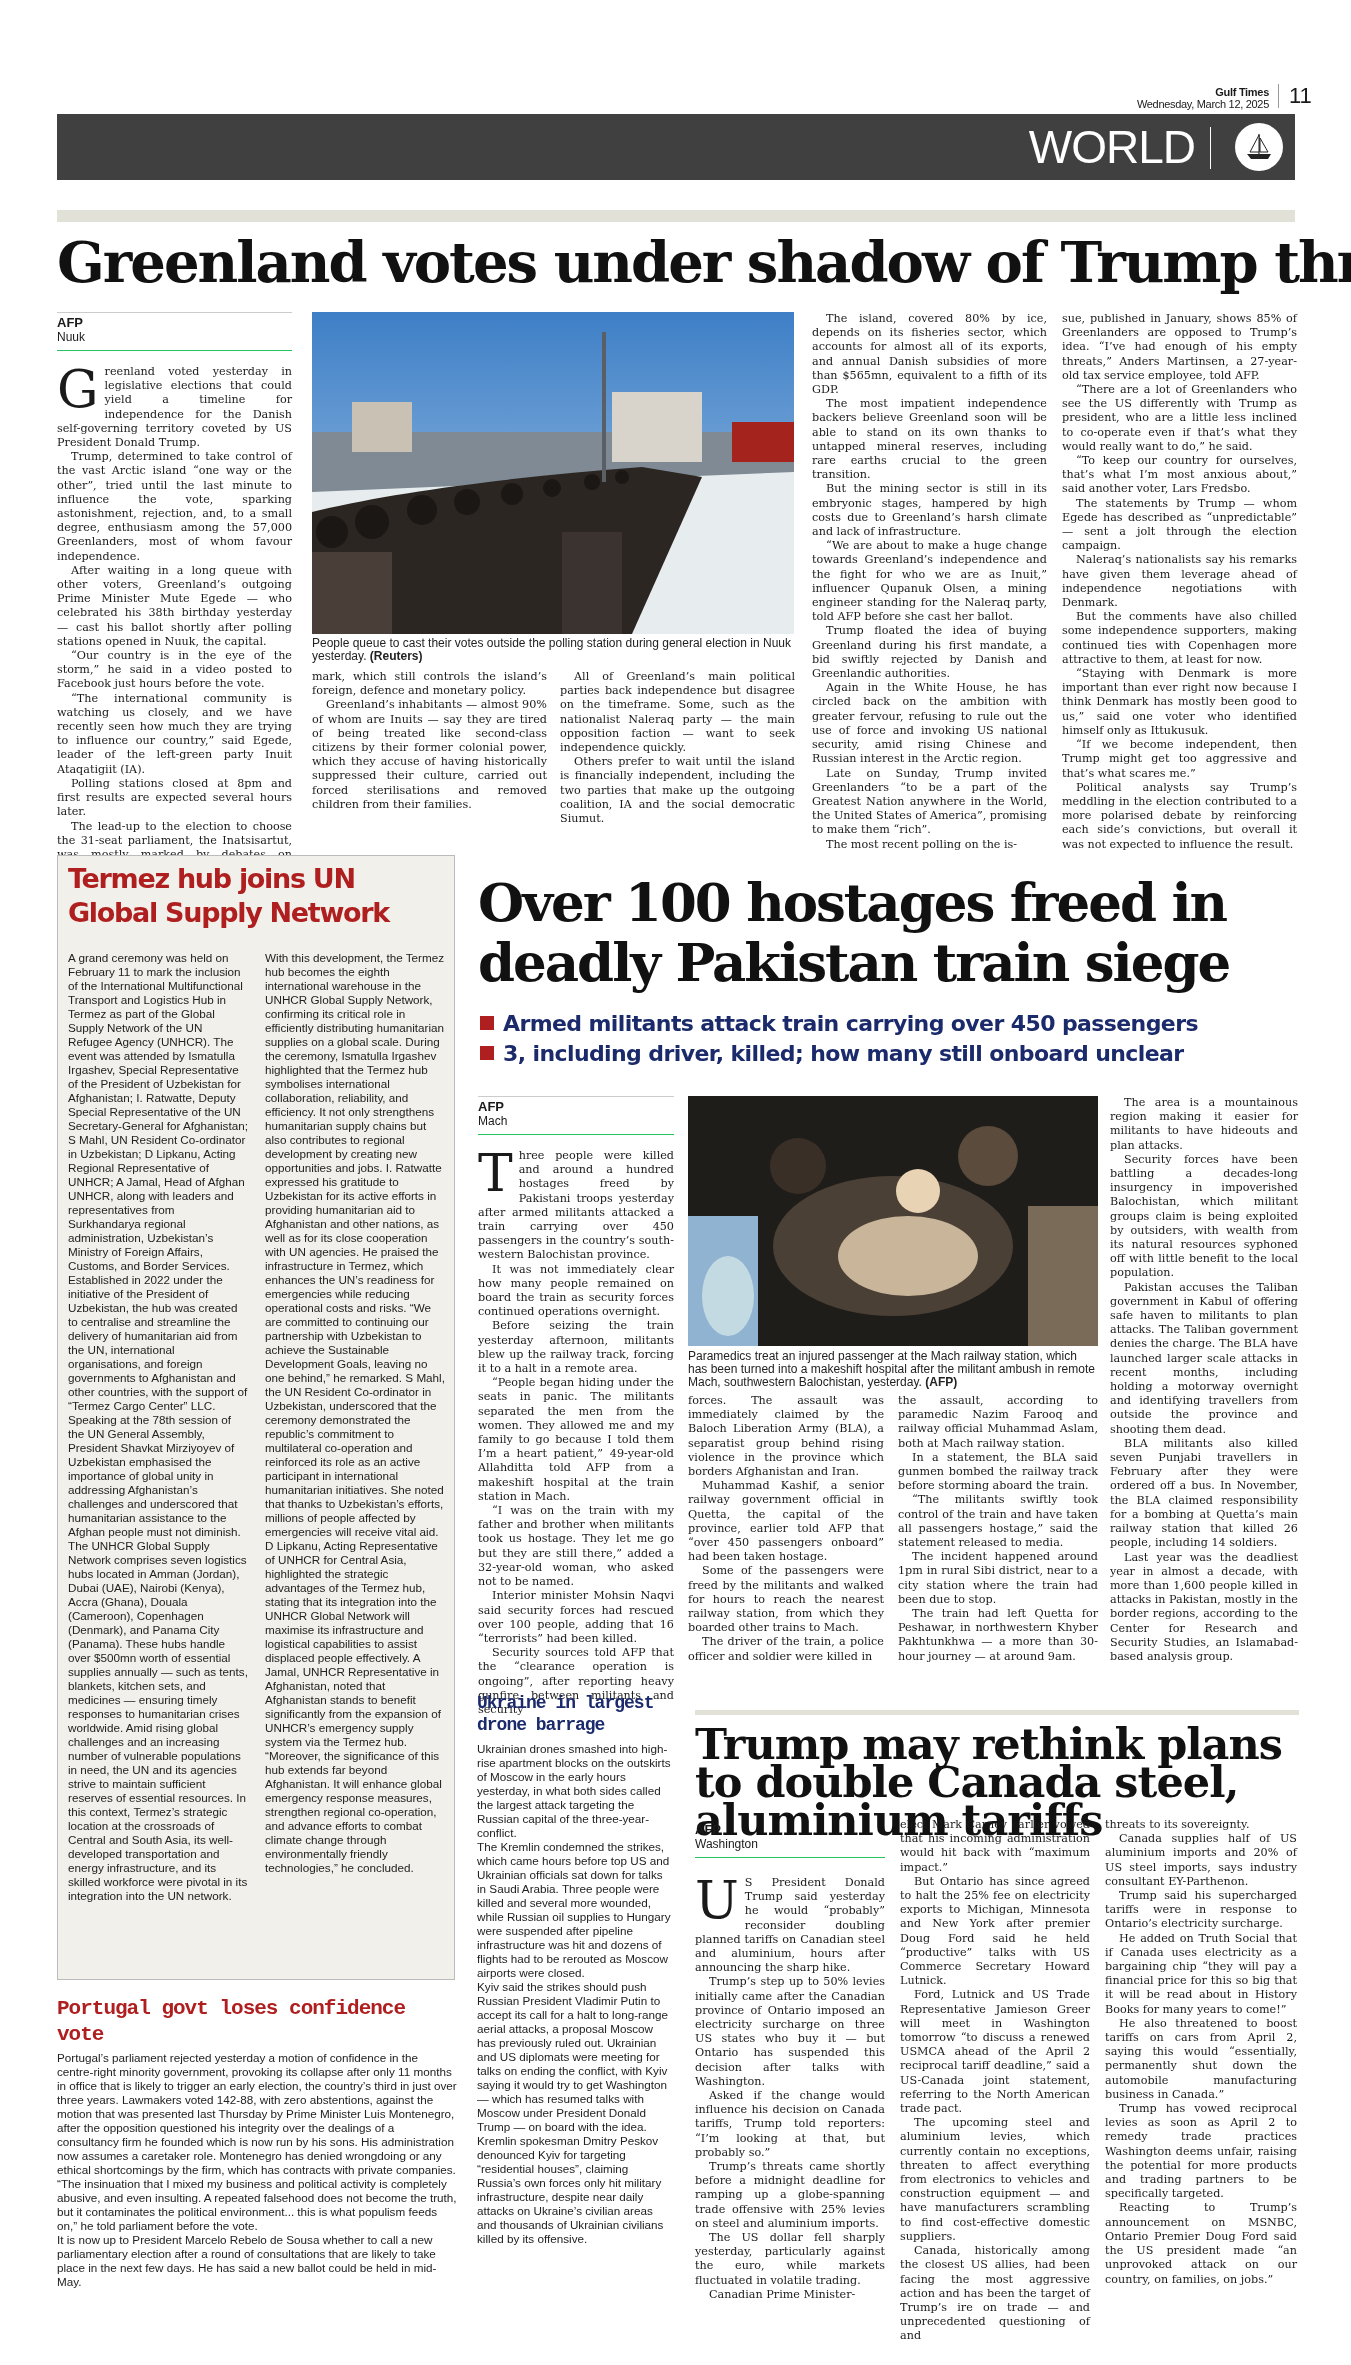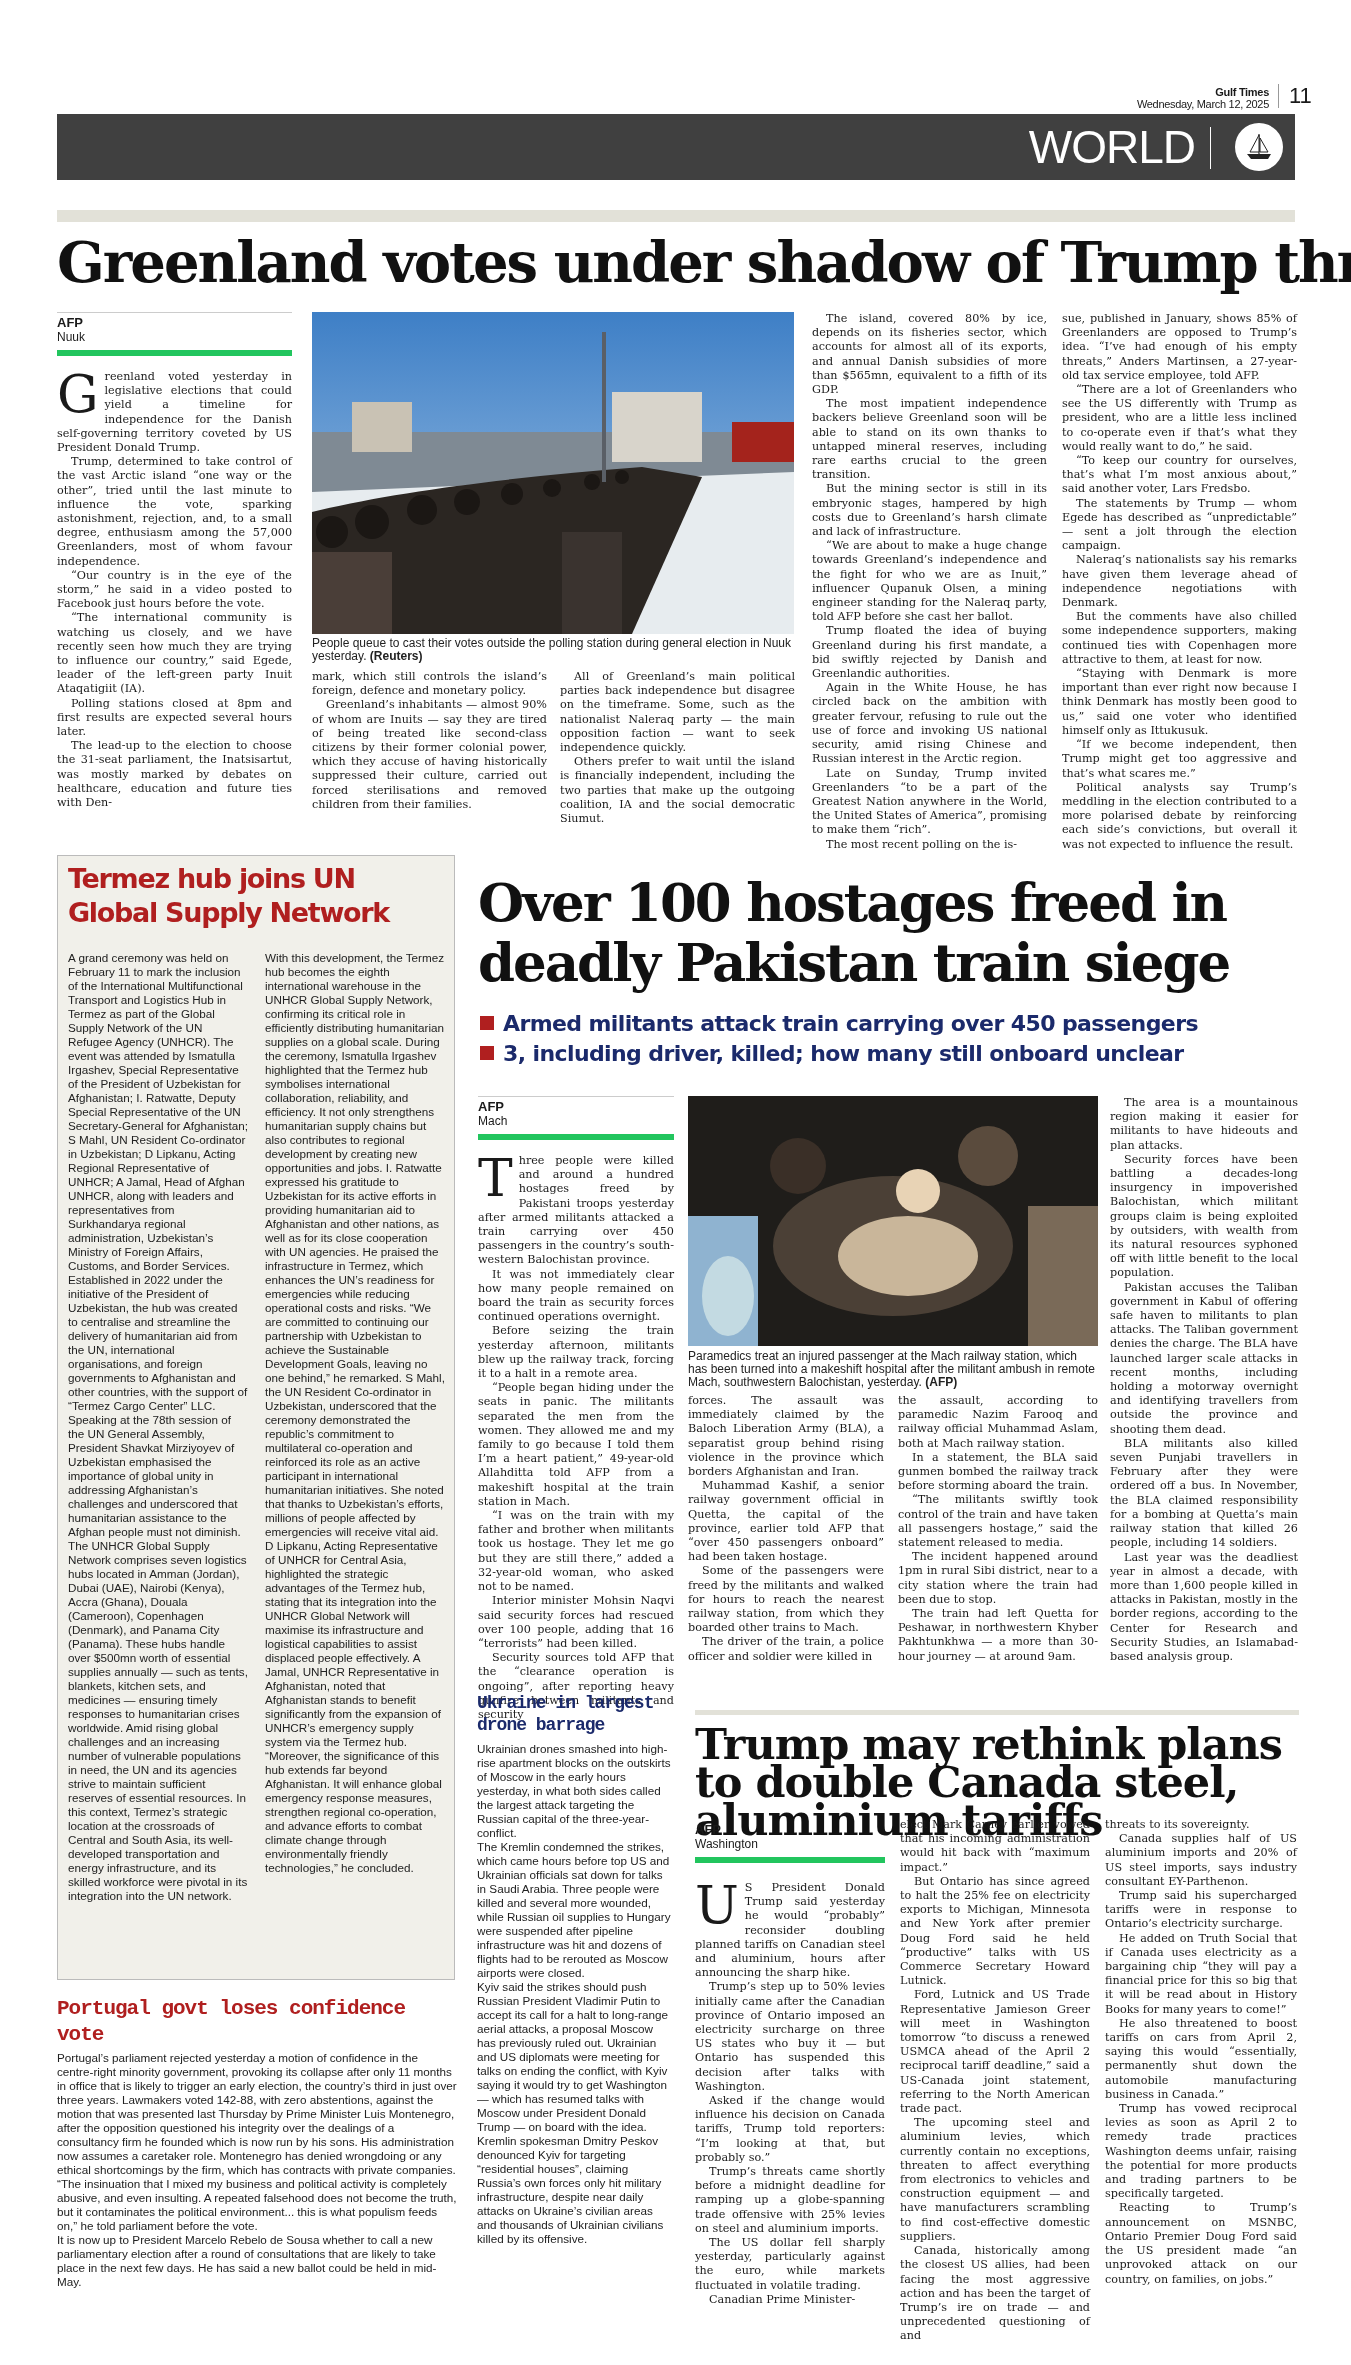--- a/index.html
+++ b/index.html
@@ -15,21 +15,21 @@
   .band { left: 57px; top: 114px; width: 1238px; height: 66px; background: #404040; }
   .band .section { position: absolute; right: 100px; top: 8px; font-family: "Liberation Sans", sans-serif; font-size: 46px; font-weight: 300; color: #fff; letter-spacing: -1px; line-height: 50px; }
   .band .sep { position: absolute; right: 84px; top: 13px; width: 1px; height: 42px; background: #fff; }
   .band .logo { position: absolute; right: 12px; top: 9px; width: 48px; height: 48px; border-radius: 50%; background: #fff; display: flex; align-items: center; justify-content: center; }
   .rule-grey { left: 57px; top: 210px; width: 1238px; height: 12px; background: #e2e1d8; }
 
   
   h1.hl { font-family: "DejaVu Serif", serif; font-weight: bold; letter-spacing: -2px; color: #111; }
   .hl1 { left: 57px; top: 230px; font-size: 56px; line-height: 64px; white-space: nowrap; }
 
-  .byline { font-family: "Liberation Sans", sans-serif; font-size: 12px; line-height: 14px; border-top: 1px solid #ccc; border-bottom: 6px solid #22c55e; padding: 3px 0 6px; }
+  .byline { font-family: "Liberation Sans", sans-serif; font-size: 12px; line-height: 14px; border-top: 1px solid #ccc; border-bottom: 1px solid #22c55e; padding: 3px 0 6px; }
   .byline b { display: block; font-size: 13px; }
 
   .col { font-family: "DejaVu Serif", serif; font-size: 11.2px; line-height: 14.2px; text-align: justify; hyphens: auto; }
   .col p { text-indent: 14px; }
   .col p.first { text-indent: 0; }
   .dropcap { float: left; font-size: 52px; line-height: 44px; padding: 2px 6px 0 0; font-weight: normal; }
 
   .photo { overflow: hidden; }
   .caption { font-family: "Liberation Sans", sans-serif; font-size: 12px; line-height: 13px; color: #222; }
 
@@ -70,20 +70,21 @@
 <h1 class="abs hl hl1">Greenland votes under shadow of Trump threat</h1>
 
 <div class="abs" style="left:57px; top:312px; width:235px;">
   <div class="byline">
     <b>AFP</b>
     <span>Nuuk</span>
   </div>
   <div class="col" style="margin-top:14px;">
     <p class="first"><span class="dropcap">G</span><span>reenland voted yesterday in legislative elections that could yield a timeline for independence for the Danish self-governing territory coveted by US President Donald Trump.</span></p>
     <p>Trump, determined to take control of the vast Arctic island “one way or the other”, tried until the last minute to influence the vote, sparking astonishment, rejection, and, to a small degree, enthusiasm among the 57,000 Greenlanders, most of whom favour independence.</p>
+    <p>After waiting in a long queue with other voters, Greenland’s outgoing Prime Minister Mute Egede — who celebrated his 38th birthday yesterday — cast his ballot shortly after polling stations opened in Nuuk, the capital.</p>
     <p>“Our country is in the eye of the storm,” he said in a video posted to Facebook just hours before the vote.</p>
     <p>“The international community is watching us closely, and we have recently seen how much they are trying to influence our country,” said Egede, leader of the left-green party Inuit Ataqatigiit (IA).</p>
     <p>Polling stations closed at 8pm and first results are expected several hours later.</p>
     <p>The lead-up to the election to choose the 31-seat parliament, the Inatsisartut, was mostly marked by debates on healthcare, education and future ties with Den-</p>
   </div>
 </div>
 
 <div class="abs photo" style="left:312px; top:312px; width:482px; height:322px;">
   <svg width="482" height="322" viewBox="0 0 482 322">
     <defs>

